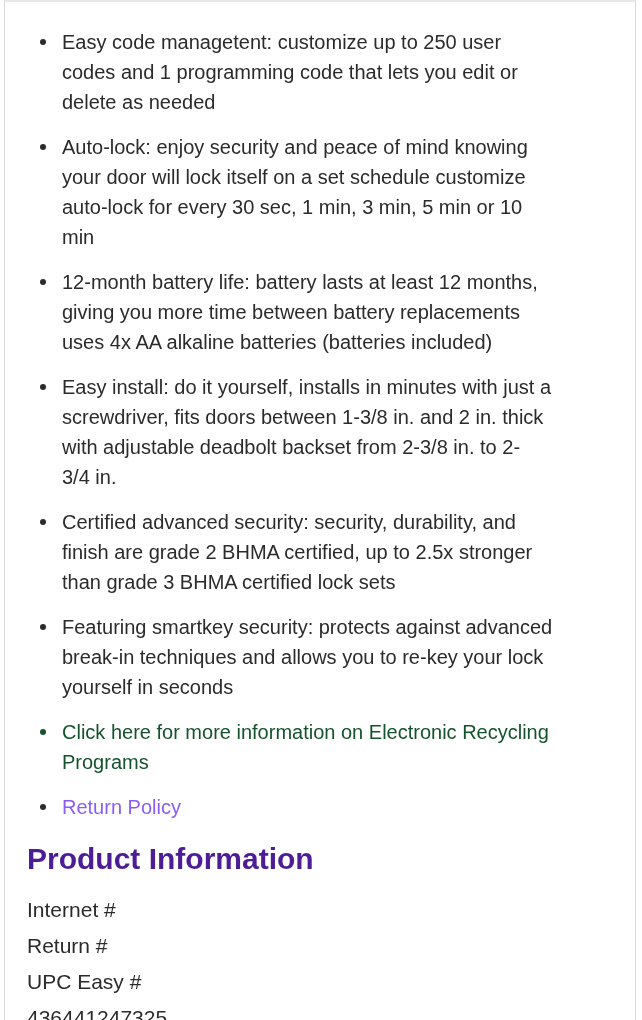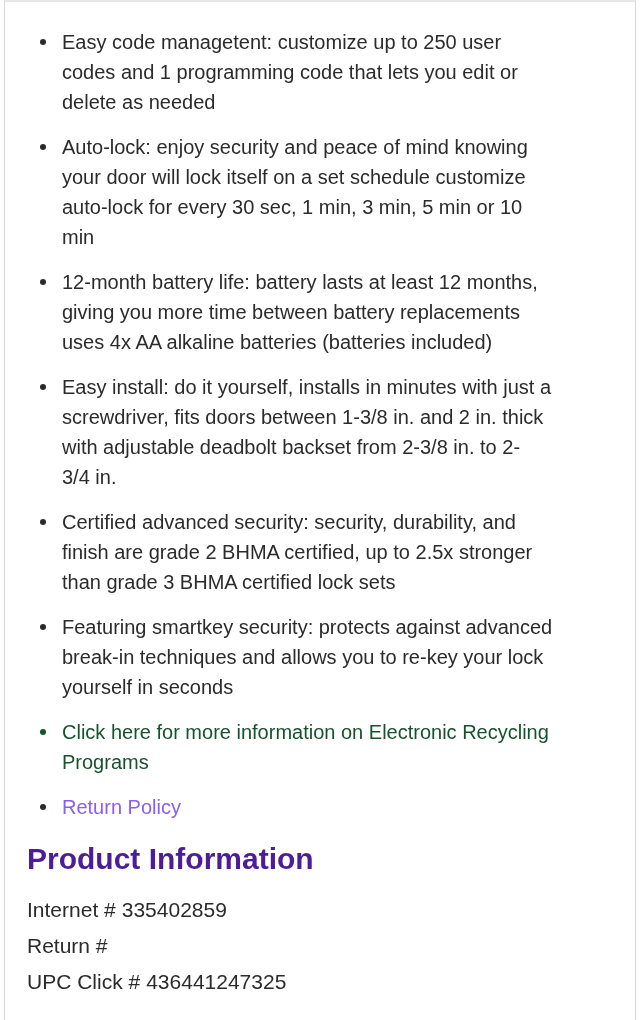--- a/index.html
+++ b/index.html
@@ -78,20 +78,21 @@
   }
   .info-rows {
     margin-top: 14px;
   }
   .info-row {
     display: flex;
     column-gap: 6px;
     font-size: 21px;
     line-height: 36px;
     color: #2b2b2b;
+    flex-direction: column;
   }
 </style>
 </head>
 <body>
 
 <div class="page">
   <div class="card">
 
     <ul class="features">
       <li>
@@ -133,25 +134,24 @@
       <li class="link-underline">
         <a>Return Policy</a>
       </li>
     </ul>
 
     <h2 class="product-info-heading">Product Information</h2>
 
     <div class="info-rows">
       <div class="info-row">
         <span>Internet #</span>
-        <span>335402859</span>
       </div>
       <div class="info-row">
         <span>Return #</span>
       </div>
       <div class="info-row">
-        <span>UPC Click #</span>
+        <span>UPC Easy #</span>
         <span>436441247325</span>
       </div>
     </div>
 
   </div>
 </div>
 
 </body></html>

